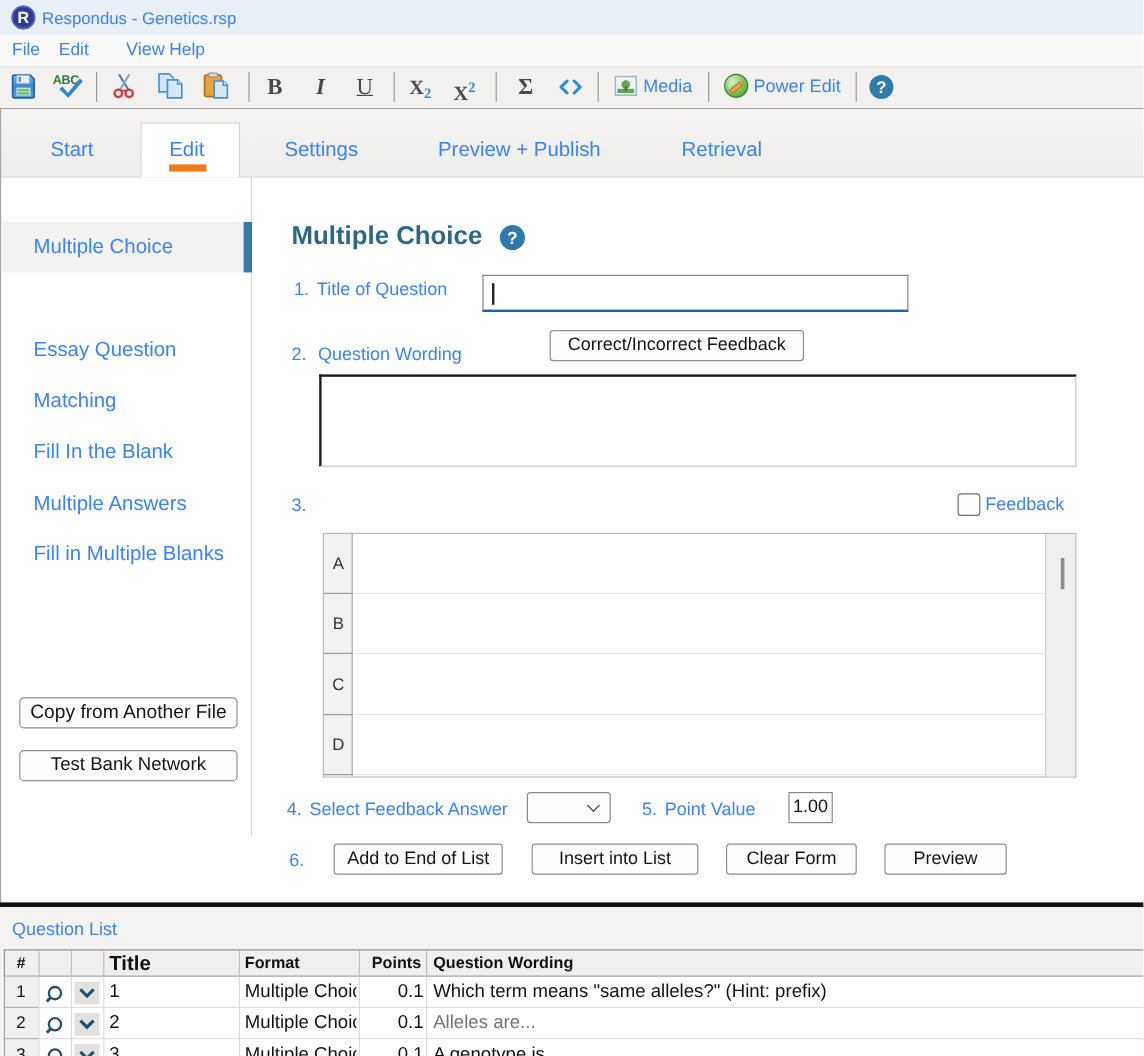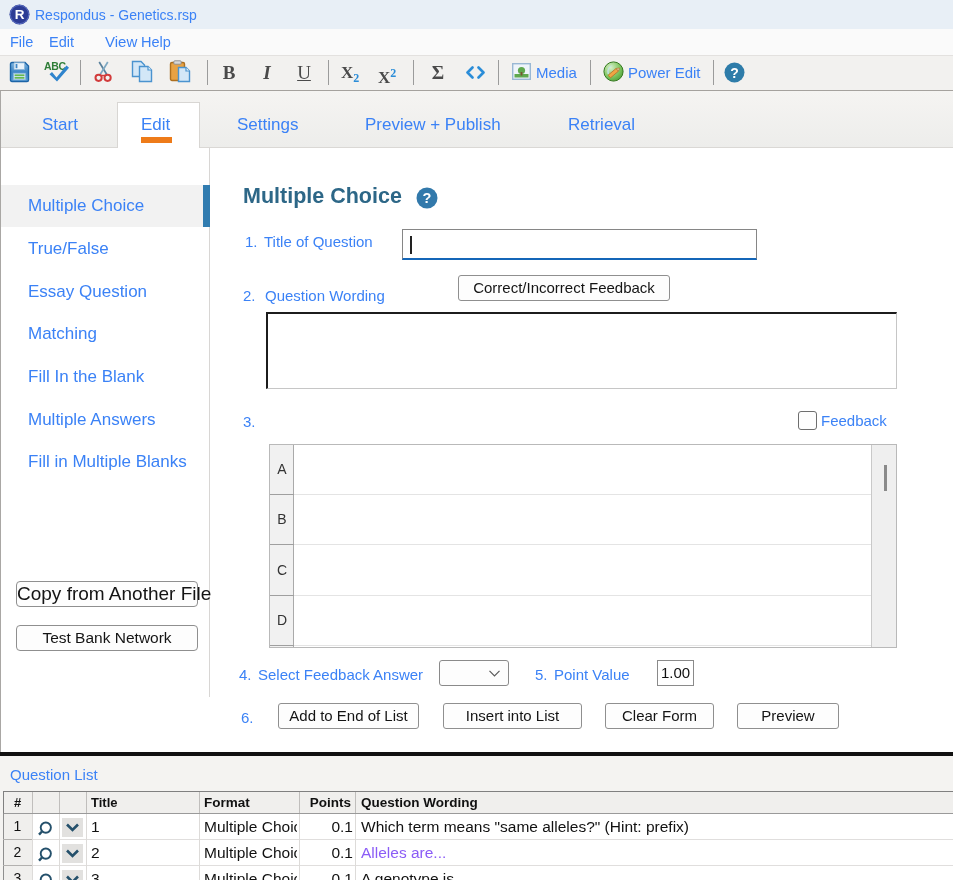--- a/index.html
+++ b/index.html
@@ -126,27 +126,26 @@
 <div class="lbl" style="left:141px;top:110px;height:30px;line-height:30px;font-size:17px;">Edit</div>
 <div class="abs" style="left:141px;top:137px;width:31px;height:6px;background:#ee7b19;"></div>
 <div class="lbl" style="left:237px;top:110px;height:30px;line-height:30px;font-size:17px;">Settings</div>
 <div class="lbl" style="left:365px;top:110px;height:30px;line-height:30px;font-size:17px;">Preview + Publish</div>
 <div class="lbl" style="left:568px;top:110px;height:30px;line-height:30px;font-size:17px;">Retrieval</div>
 
 <div class="abs" style="left:209px;top:148px;width:1px;height:549px;background:#d8d6d4;"></div>
 <div class="abs" style="left:1px;top:185px;width:208px;height:42px;background:#f2f2f2;"></div>
 <div class="abs" style="left:203px;top:185px;width:7px;height:42px;background:#317cb0;"></div>
 <div class="lbl" style="left:28px;top:185px;height:42px;line-height:42px;font-size:17px;">Multiple Choice</div>
-<div class="lbl" style="left:28px;top:227px;height:43px;line-height:43px;font-size:17px;">True/False</div>
 <div class="lbl" style="left:28px;top:270px;height:43px;line-height:43px;font-size:17px;">Essay Question</div>
 <div class="lbl" style="left:28px;top:313px;height:42px;line-height:42px;font-size:17px;">Matching</div>
 <div class="lbl" style="left:28px;top:355px;height:43px;line-height:43px;font-size:17px;">Fill In the Blank</div>
 <div class="lbl" style="left:28px;top:398px;height:43px;line-height:43px;font-size:17px;">Multiple Answers</div>
 <div class="lbl" style="left:28px;top:441px;height:42px;line-height:42px;font-size:17px;">Fill in Multiple Blanks</div>
-<div class="btn" style="left:16px;top:581px;width:182px;height:26px;line-height:24px;border-radius:4px;font-size:19px;">Copy from Another File</div>
+<div class="btn" style="left:16px;top:581px;width:182px;height:26px;line-height:24px;border-radius:4px;font-size:16px;">Copy from Another File</div>
 <div class="btn" style="left:16px;top:625px;width:182px;height:26px;line-height:24px;border-radius:4px;font-size:15.5px;">Test Bank Network</div>
 
 <div class="abs" style="left:243px;top:184px;font-size:21.5px;font-weight:bold;color:#2d6787;white-space:nowrap;">Multiple Choice</div>
 <svg class="abs" style="left:416px;top:187px;" width="22" height="22" viewBox="0 0 22 22">
   <circle cx="11" cy="11" r="10.5" fill="#3279ab"></circle>
   <text x="11" y="16.3" font-size="14.5" font-weight="bold" fill="#fff" text-anchor="middle" font-family="Liberation Sans">?</text>
 </svg>
 <div class="lbl" style="left:245px;top:233px;">1.</div>
 <div class="lbl" style="left:264px;top:233px;">Title of Question</div>
 <div class="abs" style="left:402px;top:229px;width:355px;height:31px;box-sizing:border-box;background:#fff;border:1px solid #868686;border-bottom:2.5px solid #1466b8;"></div>
@@ -199,21 +198,21 @@
 <div class="lbl" style="left:10px;top:766px;">Question List</div>
 <div class="abs" style="left:3px;top:791px;width:950px;height:89px;overflow:hidden;">
   <div class="abs" style="left:0;top:0;width:950px;height:23px;background:#f0efed;border-top:1px solid #808080;border-left:1px solid #808080;border-bottom:1px solid #9a9a9a;box-sizing:border-box;"></div>
   <div class="abs" style="left:29px;top:1px;width:1px;height:21px;background:#c0bebc;"></div>
   <div class="abs" style="left:56px;top:1px;width:1px;height:21px;background:#c0bebc;"></div>
   <div class="abs" style="left:83px;top:1px;width:1px;height:21px;background:#c0bebc;"></div>
   <div class="abs" style="left:196px;top:1px;width:1px;height:21px;background:#c0bebc;"></div>
   <div class="abs" style="left:296px;top:1px;width:1px;height:21px;background:#c0bebc;"></div>
   <div class="abs" style="left:352px;top:1px;width:1px;height:21px;background:#c0bebc;"></div>
   <div class="abs" style="left:0;top:0;width:29px;height:23px;line-height:23px;text-align:center;font-weight:bold;font-size:13px;color:#111;">#</div>
-  <div class="abs" style="left:88px;top:0;width:100px;height:23px;line-height:23px;font-weight:bold;font-size:13px;color:#111;">Title</div>
+  <div class="abs" style="left:88px;top:0;width:100px;height:23px;line-height:23px;font-weight:bold;font-size:17px;color:#111;">Title</div>
   <div class="abs" style="left:201px;top:0;width:90px;height:23px;line-height:23px;font-weight:bold;font-size:13.5px;color:#111;">Format</div>
   <div class="abs" style="left:304px;top:0;width:44px;height:23px;line-height:23px;font-weight:bold;font-size:13.5px;color:#111;text-align:right;">Points</div>
   <div class="abs" style="left:358px;top:0;width:200px;height:23px;line-height:23px;font-weight:bold;font-size:13.5px;color:#111;">Question Wording</div>
 
   <div class="abs" style="left:0;top:23px;width:950px;height:26px;background:#fff;"></div>
   <div class="abs" style="left:0;top:49px;width:950px;height:26px;background:#fff;"></div>
   <div class="abs" style="left:0;top:75px;width:950px;height:26px;background:#fff;"></div>
   <div class="abs" style="left:0;top:48px;width:950px;height:1px;background:#e0dedd;"></div>
   <div class="abs" style="left:0;top:74px;width:950px;height:1px;background:#e0dedd;"></div>
   <div class="abs" style="left:0;top:23px;width:29px;height:78px;background:#f0efed;border-left:1px solid #8f8f8f;box-sizing:border-box;"></div>
@@ -255,16 +254,16 @@
   <div class="abs" style="left:88px;top:23px;width:100px;height:26px;line-height:25px;font-size:15.5px;color:#111;">1</div>
   <div class="abs" style="left:88px;top:49px;width:100px;height:26px;line-height:25px;font-size:15.5px;color:#111;">2</div>
   <div class="abs" style="left:88px;top:75px;width:100px;height:26px;line-height:25px;font-size:15.5px;color:#111;">3</div>
   <div class="abs" style="left:201px;top:23px;width:93px;height:26px;line-height:25px;font-size:15.5px;color:#111;overflow:hidden;white-space:nowrap;">Multiple Choic</div>
   <div class="abs" style="left:201px;top:49px;width:93px;height:26px;line-height:25px;font-size:15.5px;color:#111;overflow:hidden;white-space:nowrap;">Multiple Choic</div>
   <div class="abs" style="left:201px;top:75px;width:93px;height:26px;line-height:25px;font-size:15.5px;color:#111;overflow:hidden;white-space:nowrap;">Multiple Choic</div>
   <div class="abs" style="left:303px;top:23px;width:47px;height:26px;line-height:25px;font-size:15.5px;color:#111;text-align:right;">0.1</div>
   <div class="abs" style="left:303px;top:49px;width:47px;height:26px;line-height:25px;font-size:15.5px;color:#111;text-align:right;">0.1</div>
   <div class="abs" style="left:303px;top:75px;width:47px;height:26px;line-height:25px;font-size:15.5px;color:#111;text-align:right;">0.1</div>
   <div class="abs" style="left:358px;top:23px;width:590px;height:26px;line-height:25px;font-size:15.5px;color:#111;white-space:nowrap;">Which term means "same alleles?" (Hint: prefix)</div>
-  <div class="abs" style="left:358px;top:49px;width:590px;height:26px;line-height:25px;font-size:15.5px;color:#8b5cf6;white-space:nowrap;">Alleles are...</div>
+  <div class="abs" style="left:358px;top:49px;width:590px;height:26px;line-height:25px;font-size:15.5px;color:#737373;white-space:nowrap;">Alleles are...</div>
   <div class="abs" style="left:358px;top:75px;width:590px;height:26px;line-height:25px;font-size:15.5px;color:#111;white-space:nowrap;">A genotype is...</div>
 </div>
 </div>
 
 </body></html>

